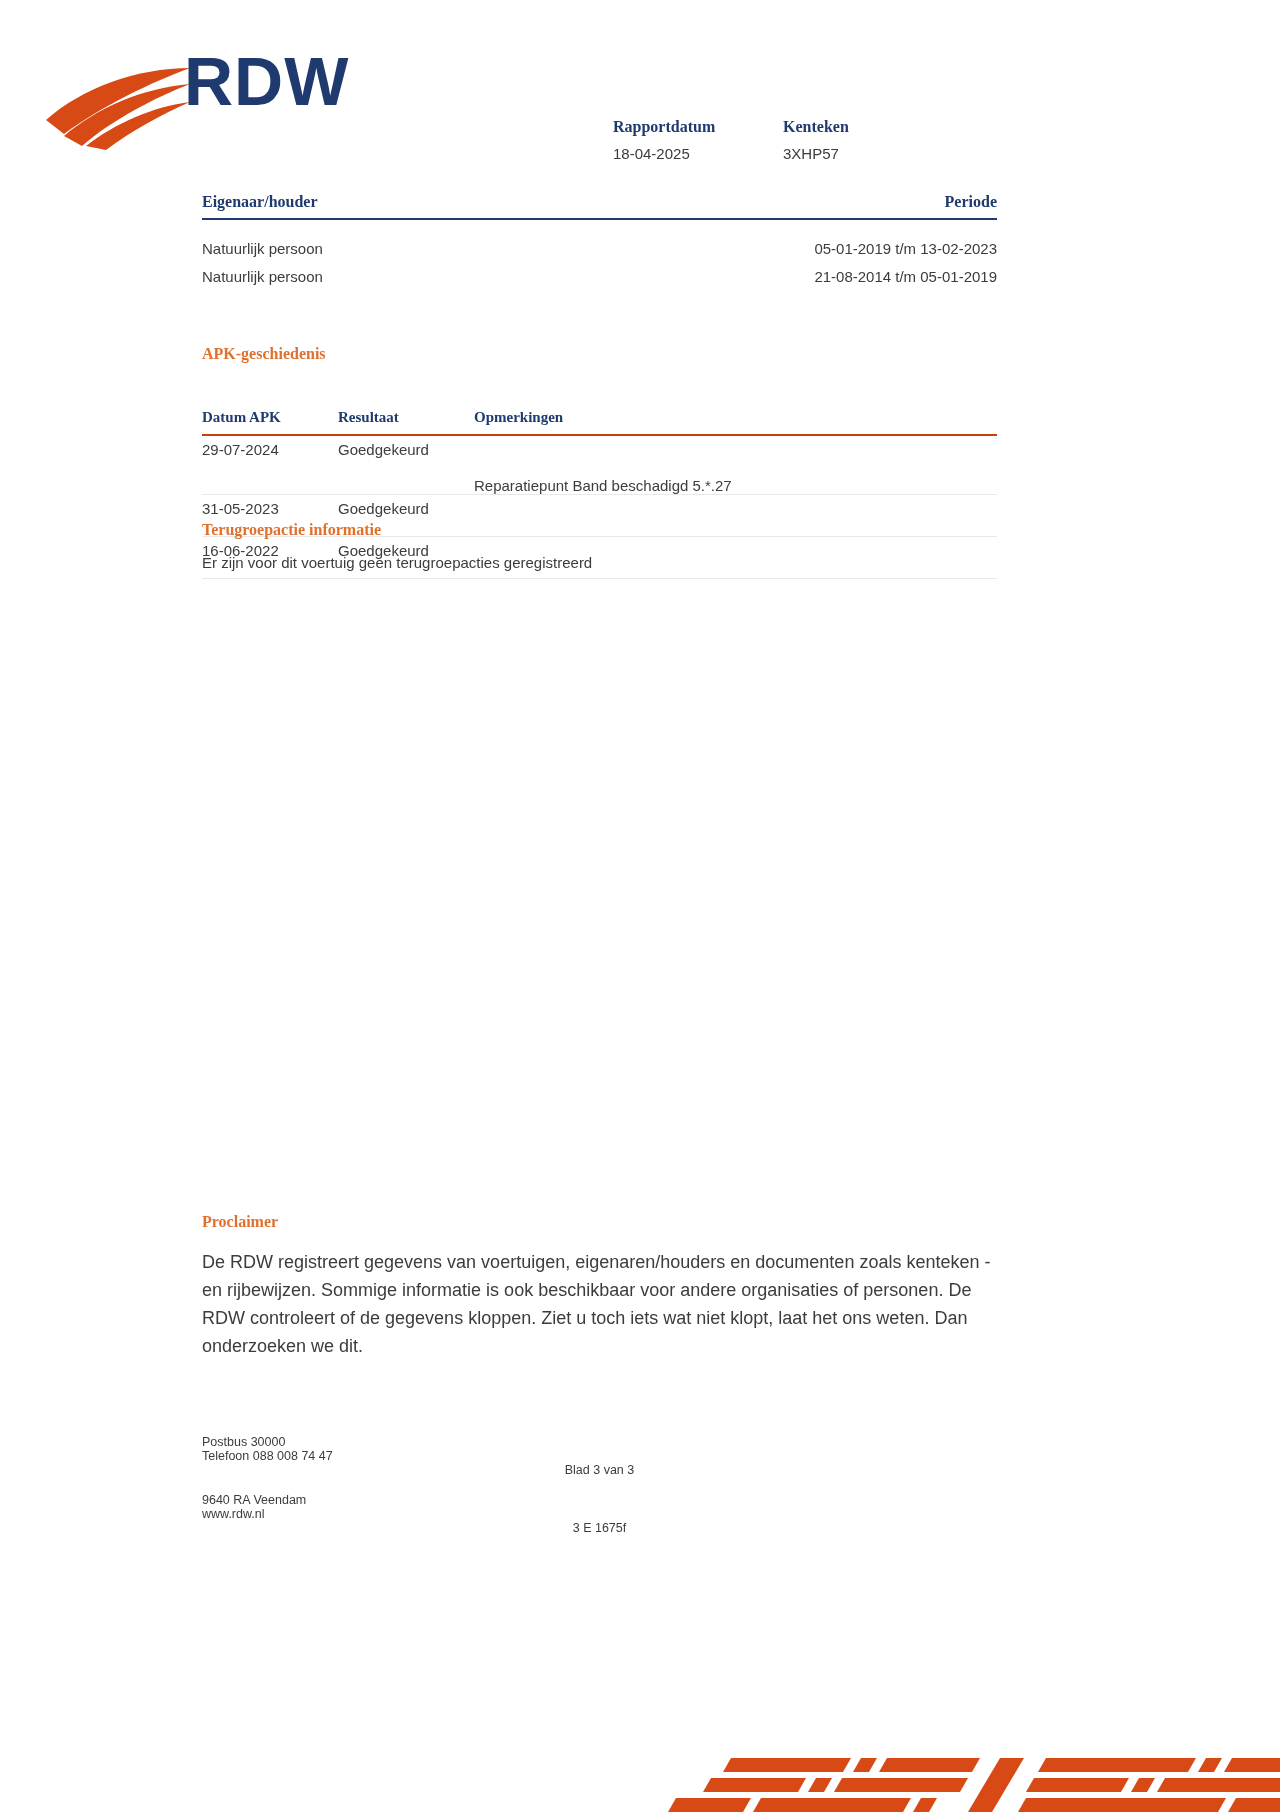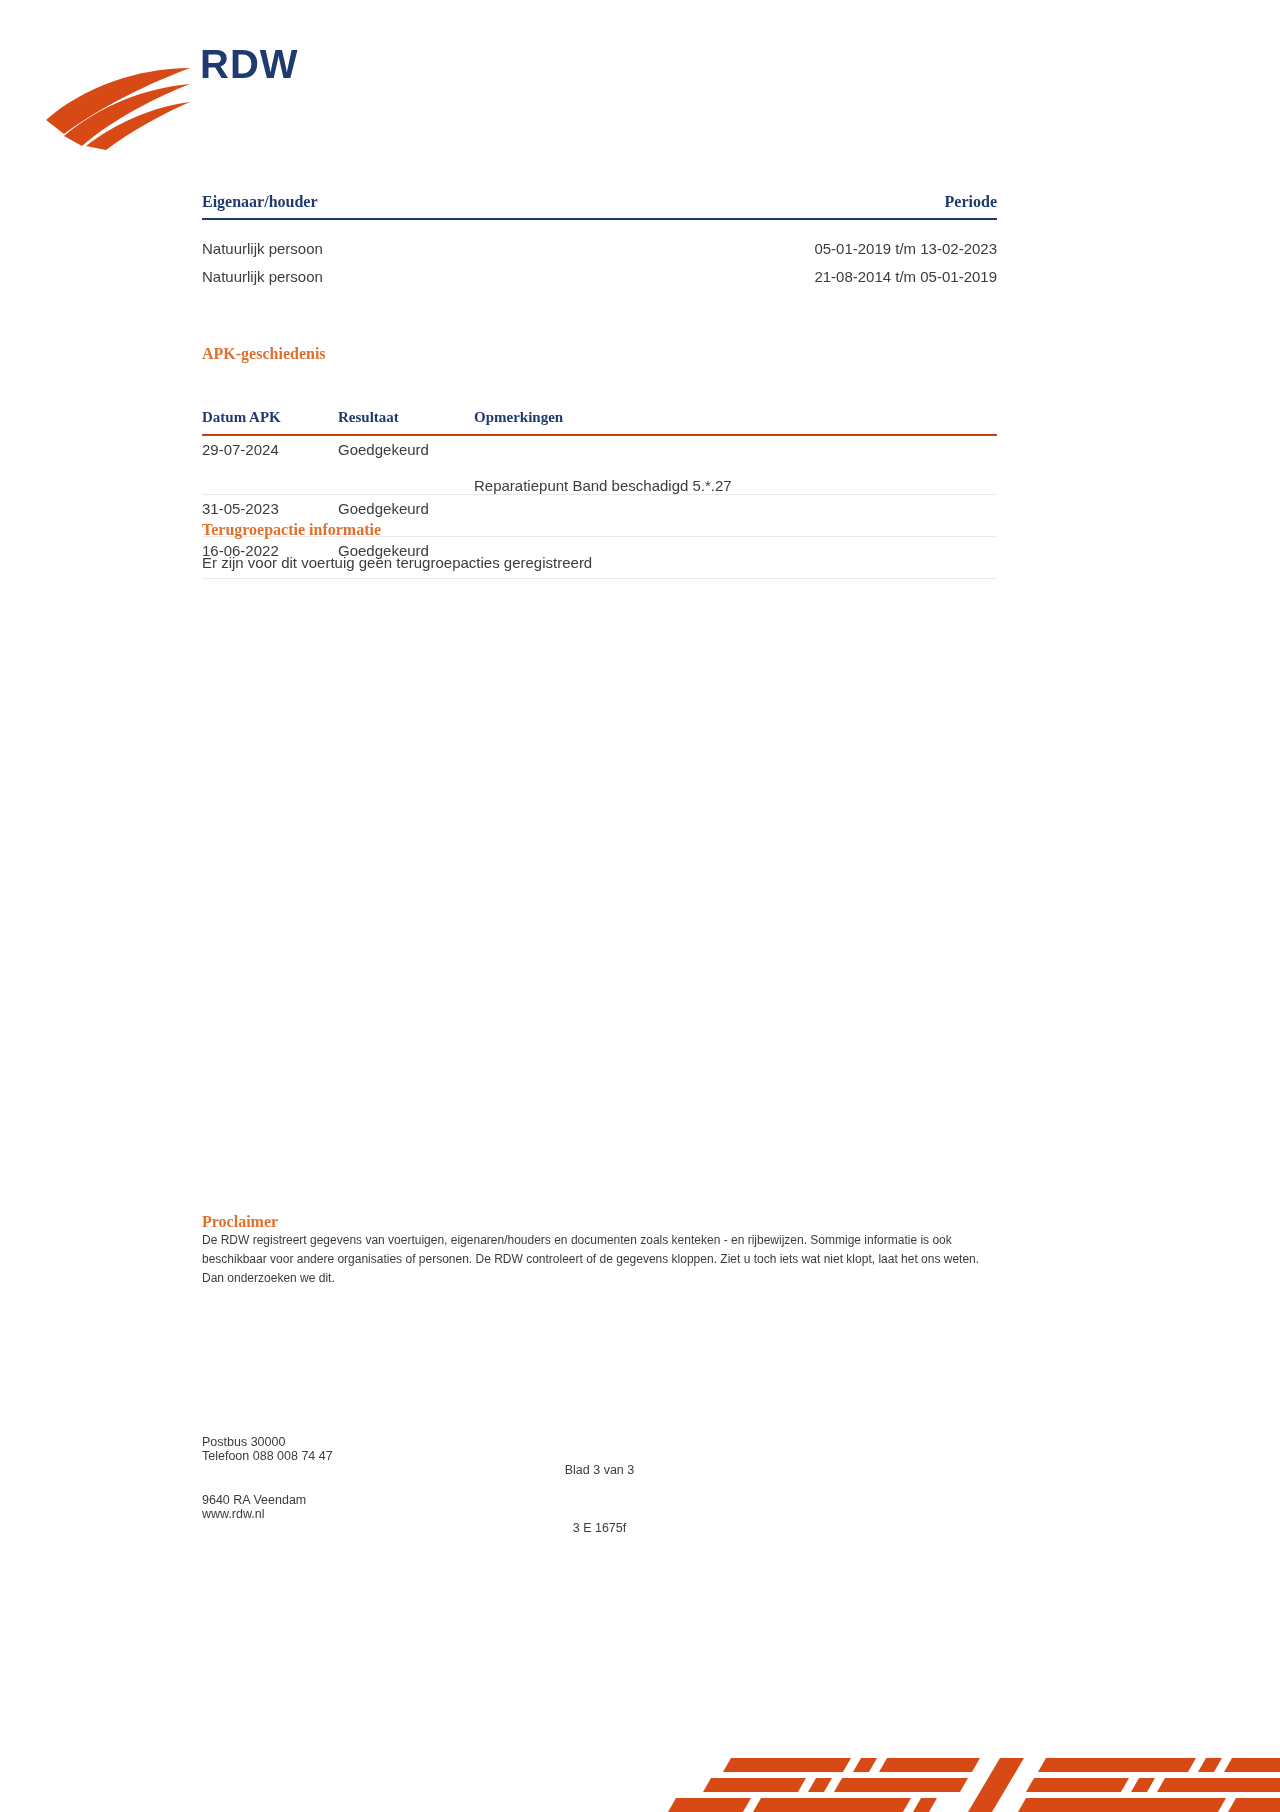--- a/index.html
+++ b/index.html
@@ -9,23 +9,23 @@
     width:1280px;
     height:1812px;
     background:#ffffff;
     font-family:"Liberation Sans", sans-serif;
     color:#3c3c3c;
     overflow:hidden;
   }
   
   .logo-flag { position:absolute; left:42px; top:58px; width:150px; height:92px; }
   .wordmark {
-    position:absolute; left:200px; top:42px;
+    position:absolute; left:184px; top:42px;
     font-family:"Liberation Sans", sans-serif;
-    font-weight:bold; font-size:40px; letter-spacing:1px;
+    font-weight:bold; font-size:68px; letter-spacing:1px;
     color:#1f3a6e;
   }
   .report-title {
     position:absolute; left:613px; top:52px;
     font-family:"Liberation Serif", serif;
     font-weight:bold; font-size:32px;
     color:#e0702d;
   }
   .report-meta { position:absolute; left:613px; top:118px; display:flex; }
   .meta-col { width:170px; }
@@ -61,21 +61,21 @@
   .c2 { width:136px; }
   .c3 { flex:1;margin-top:36px; }
   .apk-row { display:flex; font-size:15px; padding:5px 0 0 0; border-bottom:1px solid #e9e9e9; }
 
   
   .recall-section { position:absolute; left:202px; top:521px; width:795px; }
   .recall-text { margin-top:15px; font-size:15px; }
 
   
   .proclaimer-section { position:absolute; left:202px; top:1213px; width:800px; }
-  .proclaimer-text { font-size:12px; line-height:19px; color:#3c3c3c; }
+  .proclaimer-text { margin-top:17px; font-size:18px; line-height:28px; color:#3c3c3c; }
 
   
   .footer { position:absolute; left:202px; top:1435px; width:795px; font-size:12.5px; color:#3c3c3c; }
   .footer-line { display:flex; margin-bottom:16px;flex-direction:column; }
   .f1 { width:136px; }
   .f2 { flex:1; }
   .f3 { text-align:center; }
 
   .bottom-flag { position:absolute; right:0; bottom:0; width:612px; height:54px; }
 </style>
@@ -87,20 +87,30 @@
   <svg class="logo-flag" viewBox="0 0 150 92">
     <g fill="#d84a15">
       <path d="M4,62 C40,30 95,10 148,10 C110,24 60,48 22,76 Z"></path>
       <path d="M22,78 C55,50 100,30 148,26 C112,40 70,62 40,88 Z"></path>
       <path d="M44,88 C72,66 112,48 148,44 C120,56 88,74 64,92 Z"></path>
     </g>
   </svg>
   <div class="wordmark">RDW</div>
 
 
+  <div class="report-meta">
+    <div class="meta-col">
+      <div class="meta-label">Rapportdatum</div>
+      <div class="meta-value">18-04-2025</div>
+    </div>
+    <div class="meta-col">
+      <div class="meta-label">Kenteken</div>
+      <div class="meta-value">3XHP57</div>
+    </div>
+  </div>
 
   <div class="owner-section">
     <div class="owner-header">
       <div class="section-head-navy">Eigenaar/houder</div>
       <div class="section-head-navy">Periode</div>
     </div>
     <div class="owner-rows">
       <div class="owner-row">
         <div>Natuurlijk persoon</div>
         <div>05-01-2019 t/m 13-02-2023</div>

